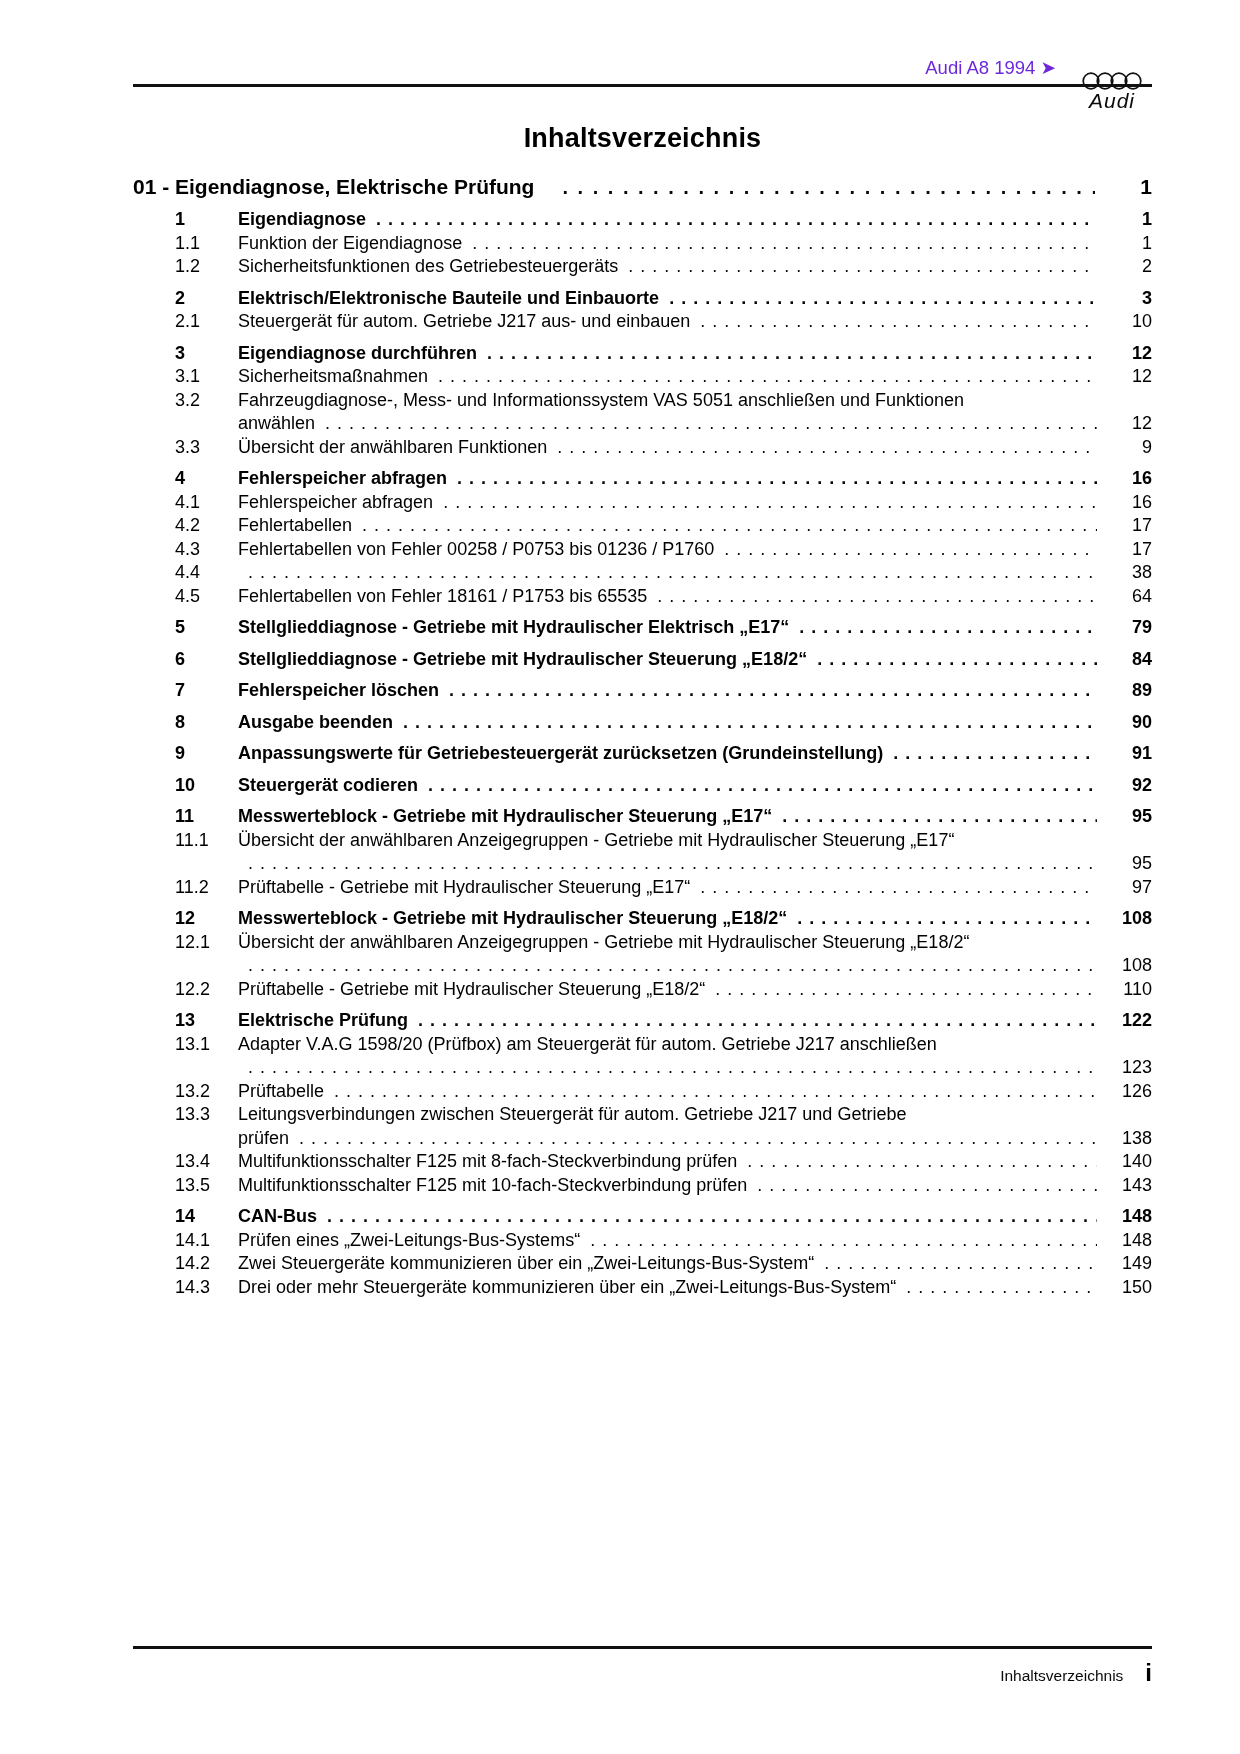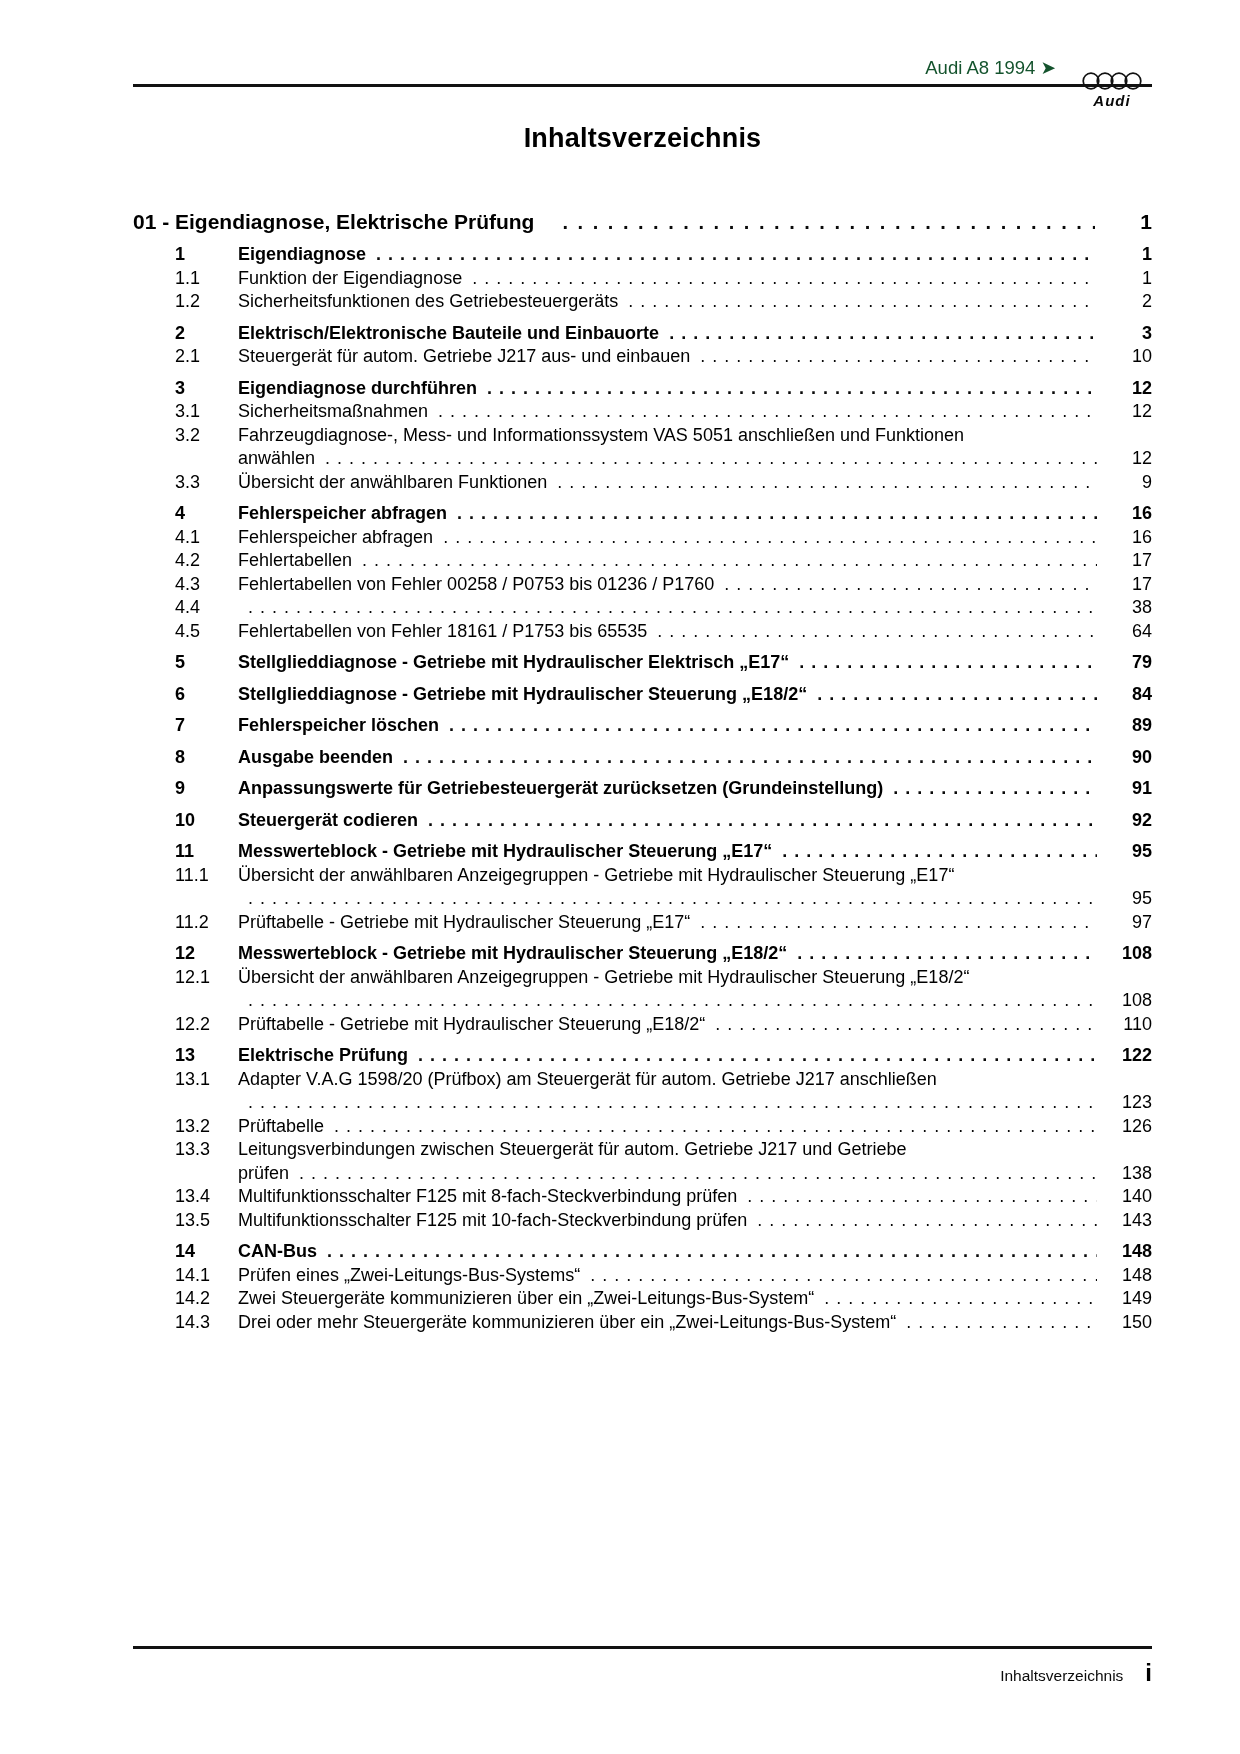--- a/index.html
+++ b/index.html
@@ -4,29 +4,29 @@
 <style>
   html,body{margin:0;padding:0;background:#e8e8e8;}
   .page{
     position:relative;width:1240px;height:1754px;background:#ffffff;
     color:#000;font-family:"Liberation Sans", sans-serif;overflow:hidden;
     margin:0 auto;
   }
   .content{position:absolute;left:133px;top:0;width:1019px;}
   
   .header{position:relative;padding-top:55px;}
-  .header-lines{text-align:right;padding-right:96px;font-size:18.5px;line-height:26px;color:#14532d;}
+  .header-lines{text-align:right;padding-right:96px;font-size:18.5px;line-height:26px;color:#6d28d9;}
   .logo{position:absolute;right:10px;top:70px;width:60px;text-align:center;}
   .logo svg{display:block;margin:0 auto;}
-  .logo-text{font-weight:bold;font-style:italic;font-size:15px;letter-spacing:1px;line-height:17px;color:#0a0a0a;}
+  .logo-text{font-weight:normal;font-style:italic;font-size:21px;letter-spacing:1px;line-height:17px;color:#0a0a0a;}
   .rule{border:0;border-top:3px solid #111;margin:3px 0 0 0;}
   
   .doc-title{margin-top:36px;text-align:center;font-size:27px;font-weight:bold;letter-spacing:0.2px;}
   
-  .toc{margin-top:55px;font-size:18px;}
+  .toc{margin-top:20px;font-size:18px;}
   .row{display:flex;align-items:baseline;line-height:23.5px;}
   .row.bold{font-weight:bold;margin-top:8px;}
   .chapter{font-size:21px;font-weight:bold;line-height:26px;margin-bottom:7px;}
   .chapter .dots{font-size:20px;margin:0 10px 0 28px;letter-spacing:2px;}
   .chapter .pnum{font-size:21px;}
   .num{flex:none;width:63px;margin-left:42px;}
   .title{flex:none;max-width:860px;}
   .wrap-first .title{flex:1;}
   .dots{flex:1;overflow:hidden;white-space:nowrap;letter-spacing:1px;margin:0 8px 0 10px;color:#0a0a0a;}
   .pnum{flex:none;width:47px;text-align:right;}

